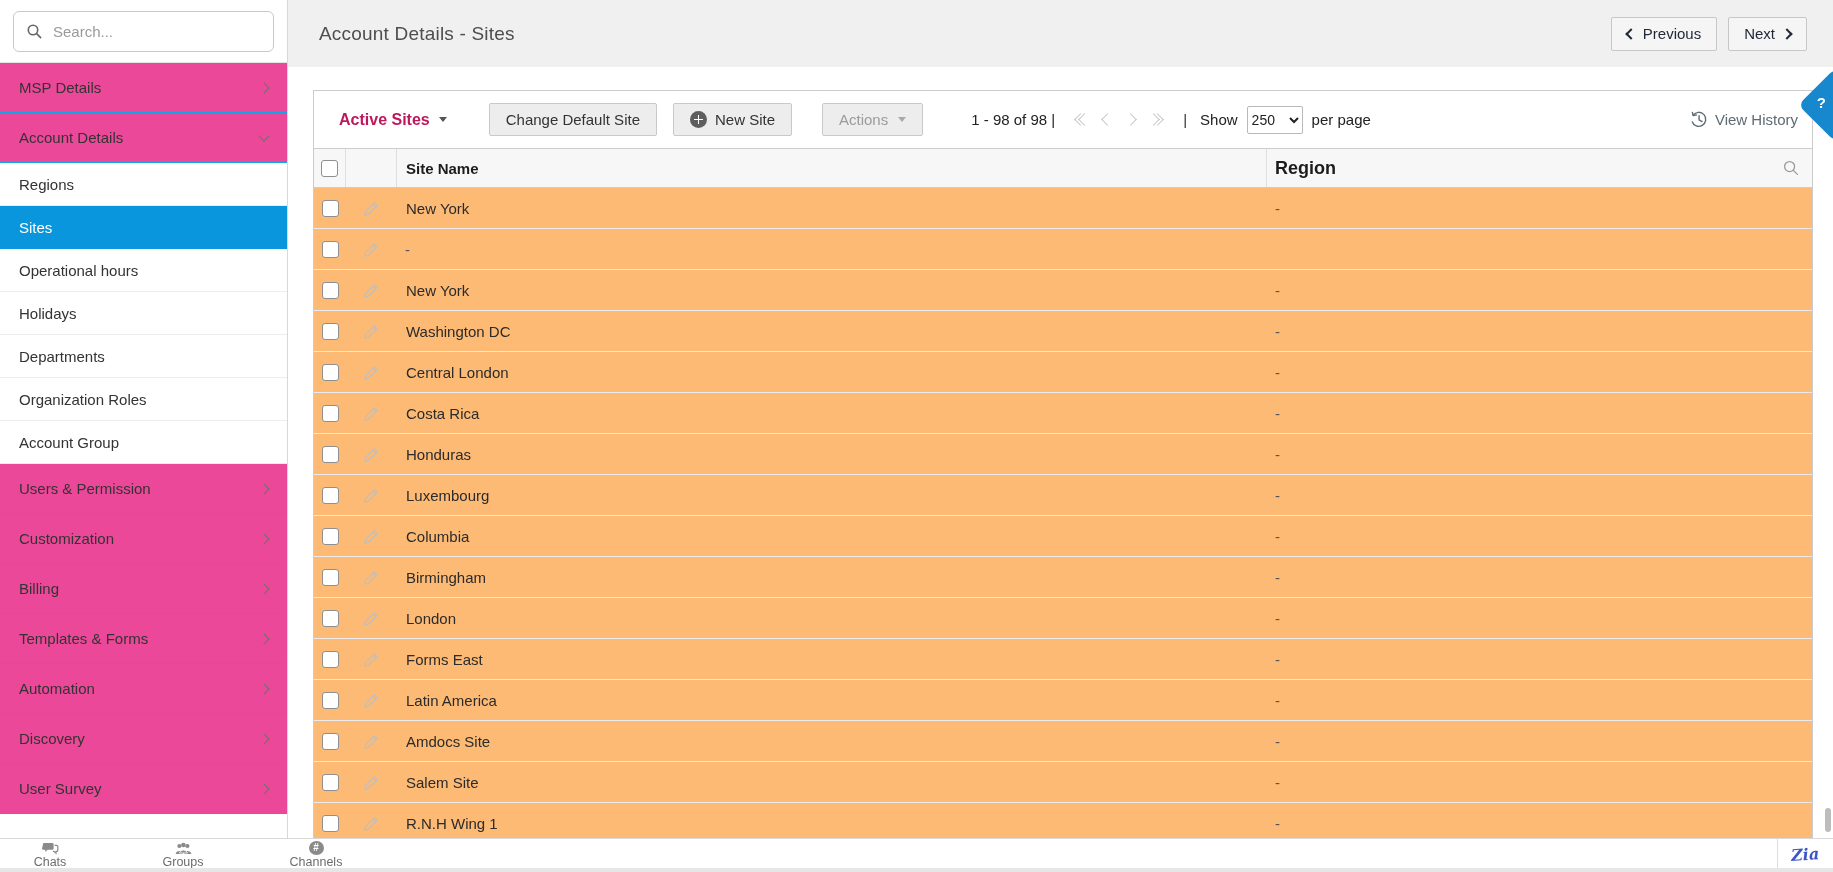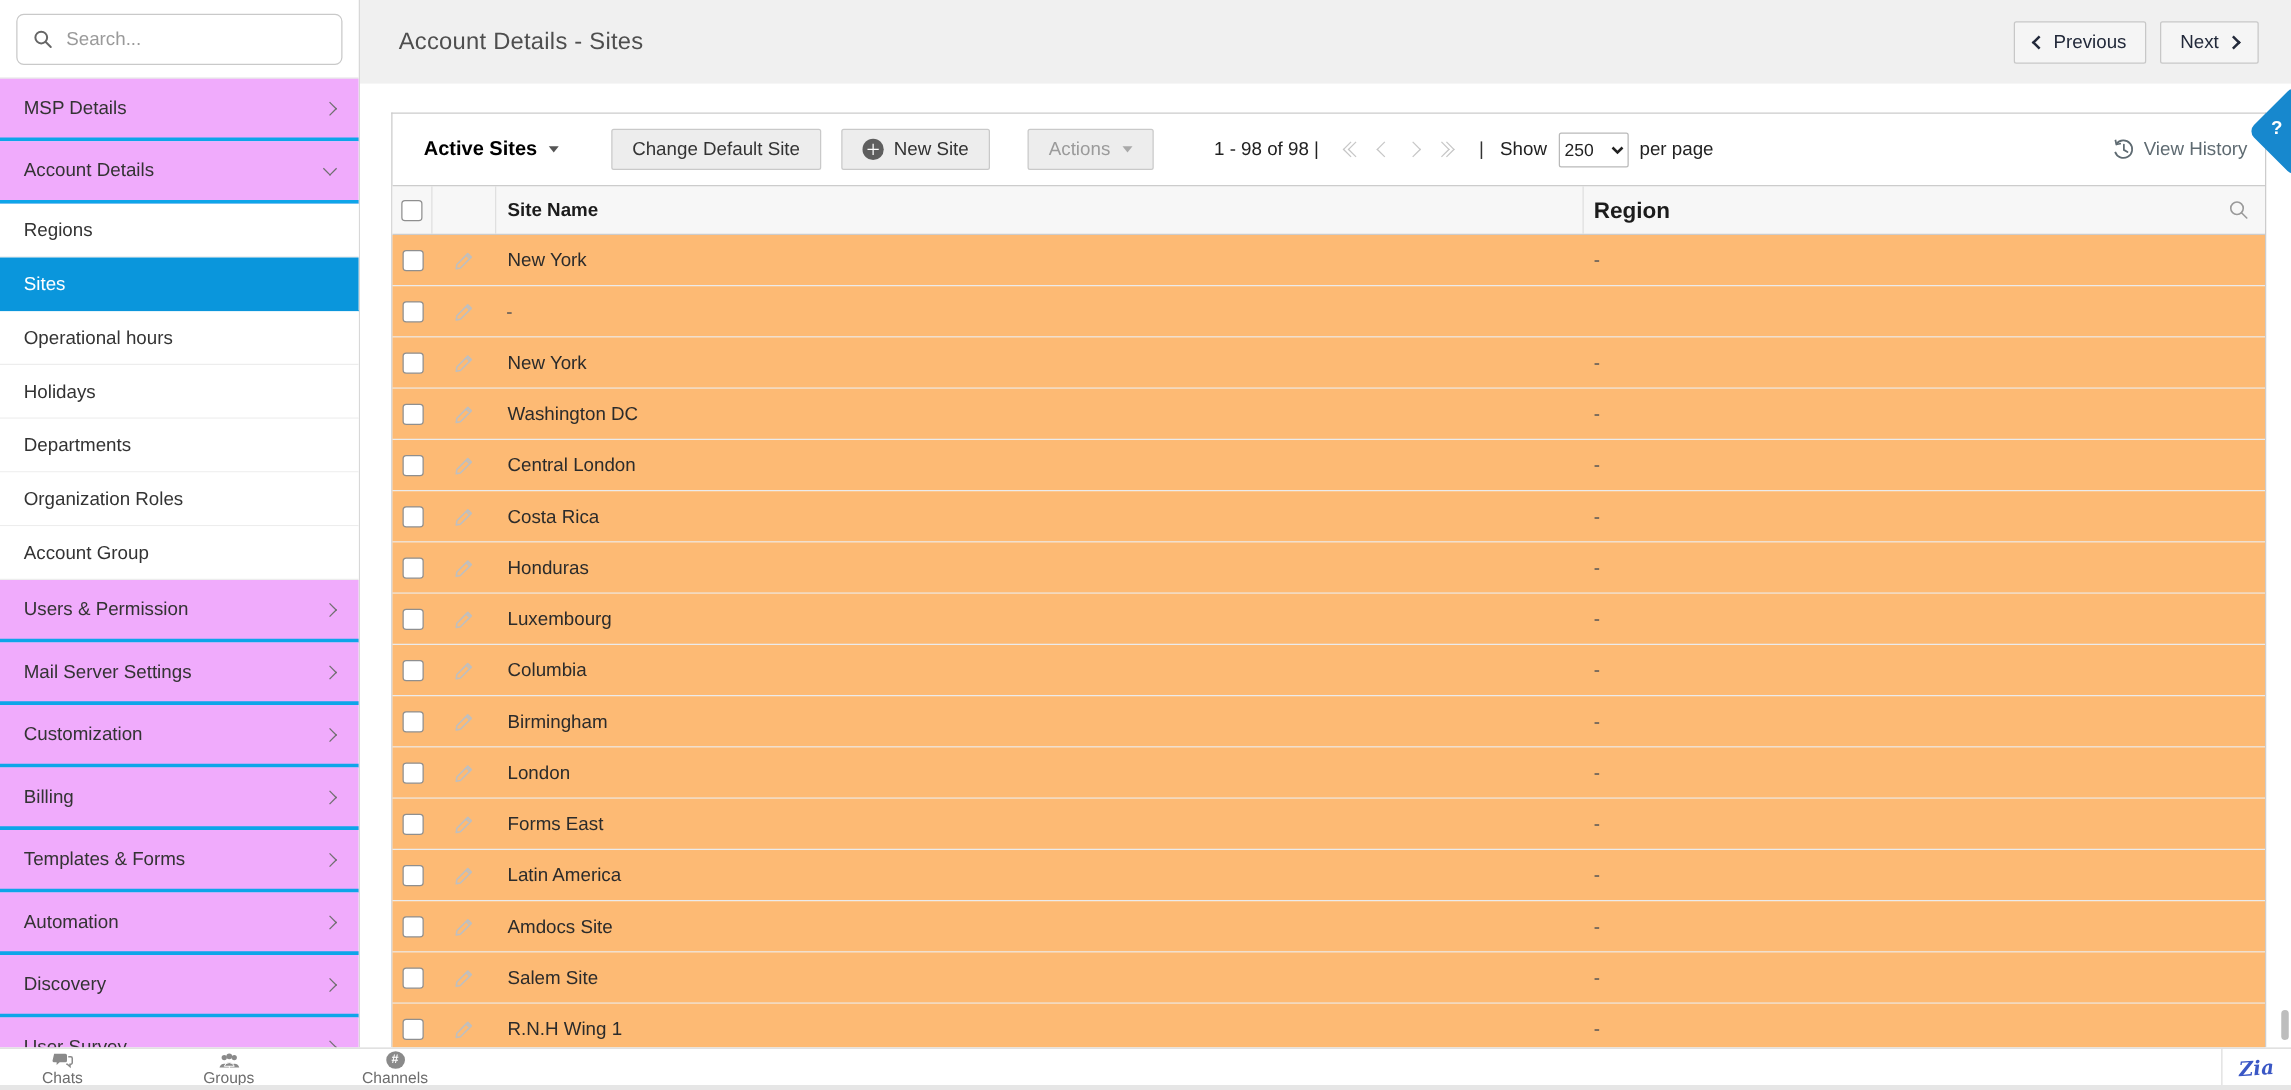--- a/index.html
+++ b/index.html
@@ -11,21 +11,21 @@
   .sidebar { position:absolute; left:0; top:0; width:288px; height:838px; background:#fff;
              border-right:1px solid #d8d8d8; overflow:hidden;text-align:center; }
   .search-wrap { height:62px; display:flex; align-items:center; padding:0 13px; }
   .search-box { display:flex; align-items:center; gap:10px; width:262px; height:41px;
                 border:1px solid #c9c9c9; border-radius:6px; background:#fff; padding:0 12px; cursor:text; }
   .search-box .ph { color:#9a9a9a; font-size:15px; }
   .menu { border-top:1px solid #e4e4e4; }
   .menu-item { height:43px; display:flex; align-items:center; justify-content:space-between;
                padding:0 19px; background:#fff; border-bottom:1px solid #ededed;
                font-size:15px; color:#333; cursor:pointer; }
-  .menu-item.parent { height:50px; background:#f0abfc; border-bottom:3px solid #0ea5e9; }
+  .menu-item.parent { height:50px; background:#ec4899; border-bottom:1px solid #0ea5e9; }
   .menu-item.sel { background:var(--accent,#0a96dc); border-color:var(--accent,#0a96dc); color:#fff; }
   .chev { width:8px; height:8px; border-right:1.6px solid #6f6f6f; border-bottom:1.6px solid #6f6f6f;
           transform:rotate(-45deg); margin-top:0; flex:none; }
   .chev.down { transform:rotate(45deg); margin-top:-4px; }
 
   
   .main { position:absolute; left:288px; top:0; right:0; height:838px; }
   .main-header { height:67px; background:#f0f0f0; display:flex; align-items:center; padding:0 26px 0 31px; }
   .main-header h1 { font-size:19px; font-weight:400; color:#4e4e4e; letter-spacing:.2px; }
   .nav-btns { margin-left:auto; display:flex; gap:11px; }
@@ -35,21 +35,21 @@
   .chev-dark { width:8px; height:8px; border-right:2.4px solid #22293a; border-bottom:2.4px solid #22293a; flex:none; }
   .chev-dark.left  { transform:rotate(135deg); }
   .chev-dark.right { transform:rotate(-45deg); }
 
   .content { position:relative; height:771px; background:#fff; overflow:hidden; }
   .card { position:absolute; left:25px; top:23px; width:1500px; height:748px;
           border:1px solid #ccc; border-bottom:none; background:#fff; }
 
   
   .toolbar { height:57px; display:flex; align-items:center; padding:0 14px 0 25px; }
-  .view-selector { display:flex; align-items:center; gap:9px; font-size:16px; font-weight:700; color:#000000;
+  .view-selector { display:flex; align-items:center; gap:9px; font-size:16px; font-weight:700; color:#be185d;
                    cursor:pointer; margin-right:42px; }
   .caret { width:0; height:0; border-left:4.5px solid transparent; border-right:4.5px solid transparent;
            border-top:5.5px solid #555; display:inline-block; }
   .caret.gray { border-top-color:#a9a9a9; }
   .btn { display:flex; align-items:center; gap:8px; height:33px; padding:0 16px; background:#ededed;
          border:1px solid #c9c9c9; border-radius:2px; font-family:inherit; font-size:15px; color:#333;
          cursor:pointer; margin-right:16px; }
   .btn.primary { margin-right:30px; }
   .btn.actions { color:#9b9b9b; gap:10px; margin-right:0; }
   .plus-icon { position:relative; width:17px; height:17px; border-radius:50%; background:#5e5e5e; flex:none; }
@@ -172,24 +172,20 @@
         <div class="menu-item">
           <span>Account Group</span>
 
         </div>
 
         <div class="menu-item parent">
           <span>Users &amp; Permission</span>
           <span class="chev"></span>
         </div>
 
-        <div class="menu-item parent">
-          <span>Mail Server Settings</span>
-          <span class="chev"></span>
-        </div>
 
         <div class="menu-item parent">
           <span>Customization</span>
           <span class="chev"></span>
         </div>
 
         <div class="menu-item parent">
           <span>Billing</span>
           <span class="chev"></span>
         </div>

